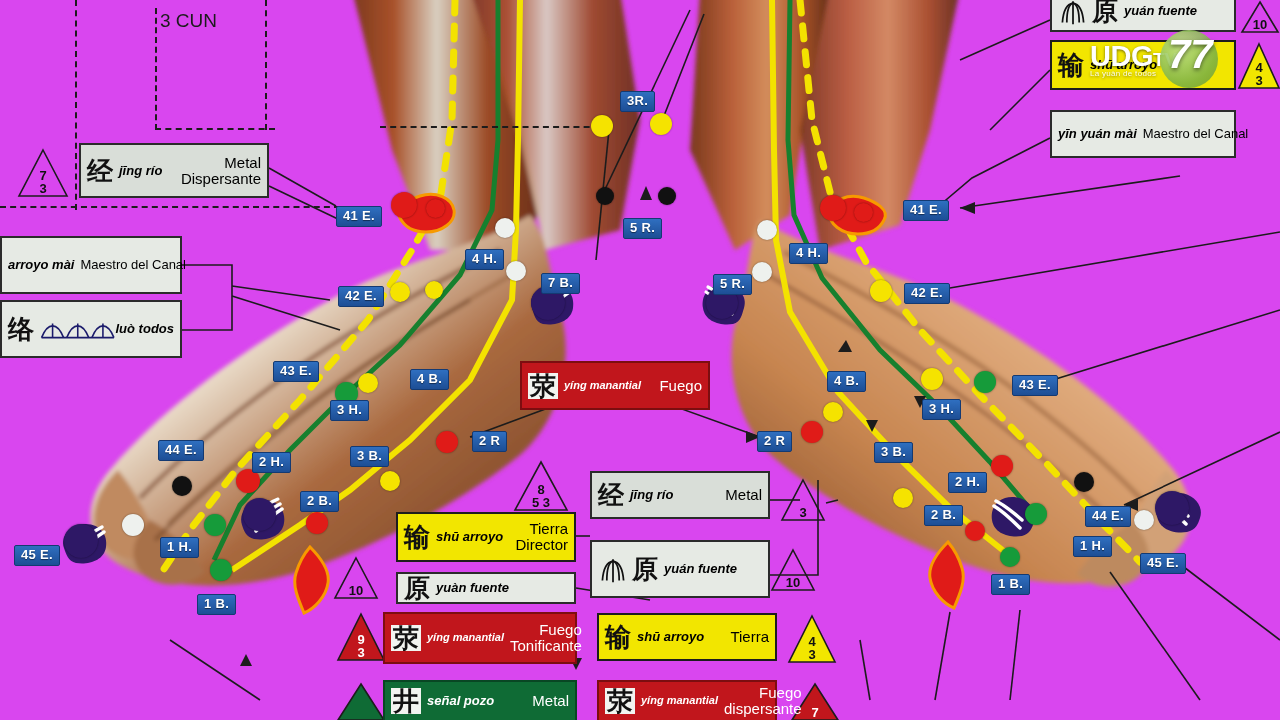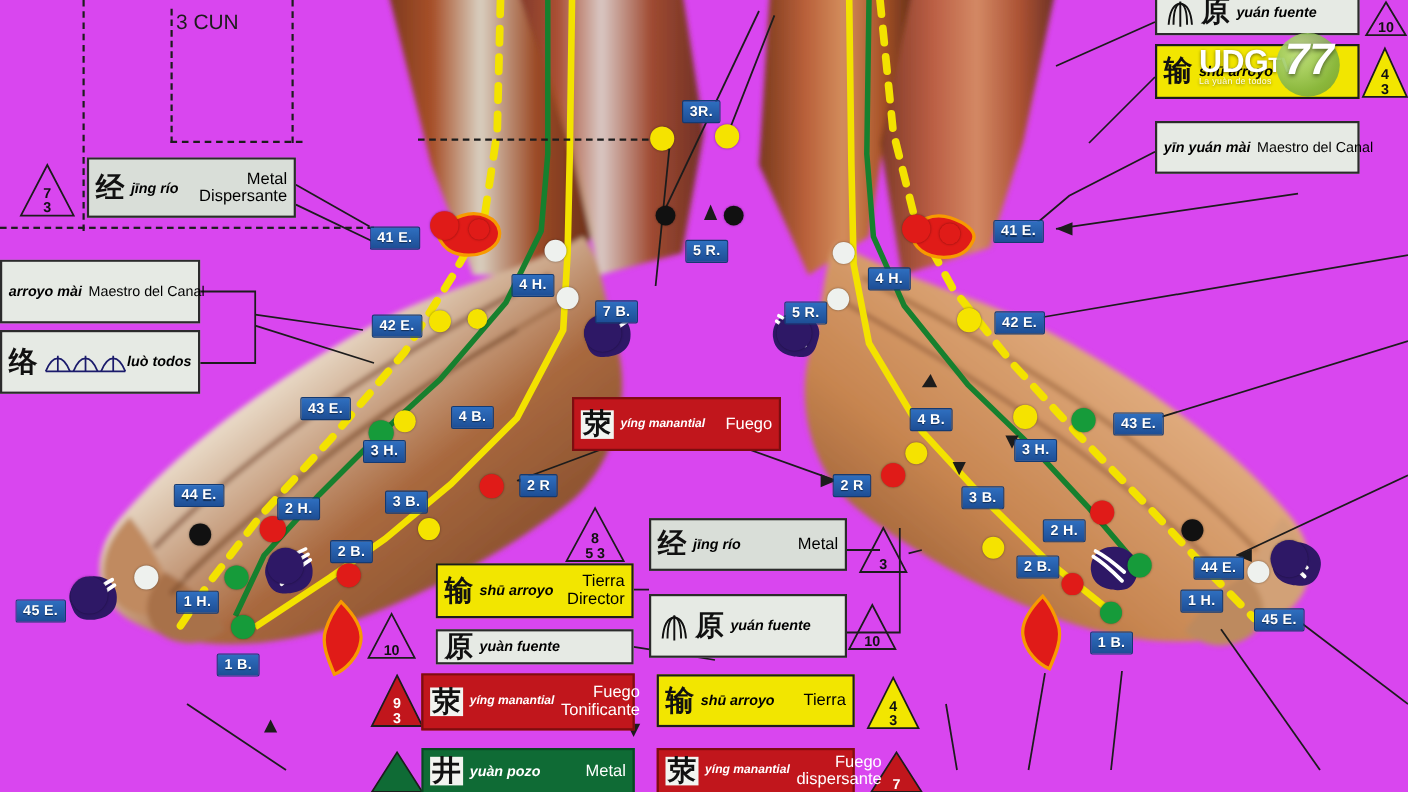--- a/index.html
+++ b/index.html
@@ -547,21 +547,21 @@
         <div class="stack" style="flex: 1 1 0%;">
           <div class="pinyin">shū arroyo</div>
         </div>
         <div class="stack" style="text-align: right; margin-left: 6px;">
           <div class="esp">Tierra</div>
         </div>
       </div>
       <div class="box green" style="left: 383px; top: 680px; width: 194px; height: 42px;">
         <div class="han onwhite" style="margin-right: 6px;">井</div>
         <div class="stack" style="flex: 1 1 0%;">
-          <div class="pinyin">yuàn pozo</div>
+          <div class="pinyin">señal pozo</div>
         </div>
         <div class="stack" style="text-align: right; margin-left: 6px;">
           <div class="esp">Metal</div>
         </div>
       </div>
       <div class="box red" style="left: 597px; top: 680px; width: 180px; height: 42px;">
         <div class="han onwhite" style="margin-right: 6px;">荥</div>
         <div class="stack" style="flex: 1 1 0%;">
           <div class="pinyin sm">yíng manantial</div>
         </div>

